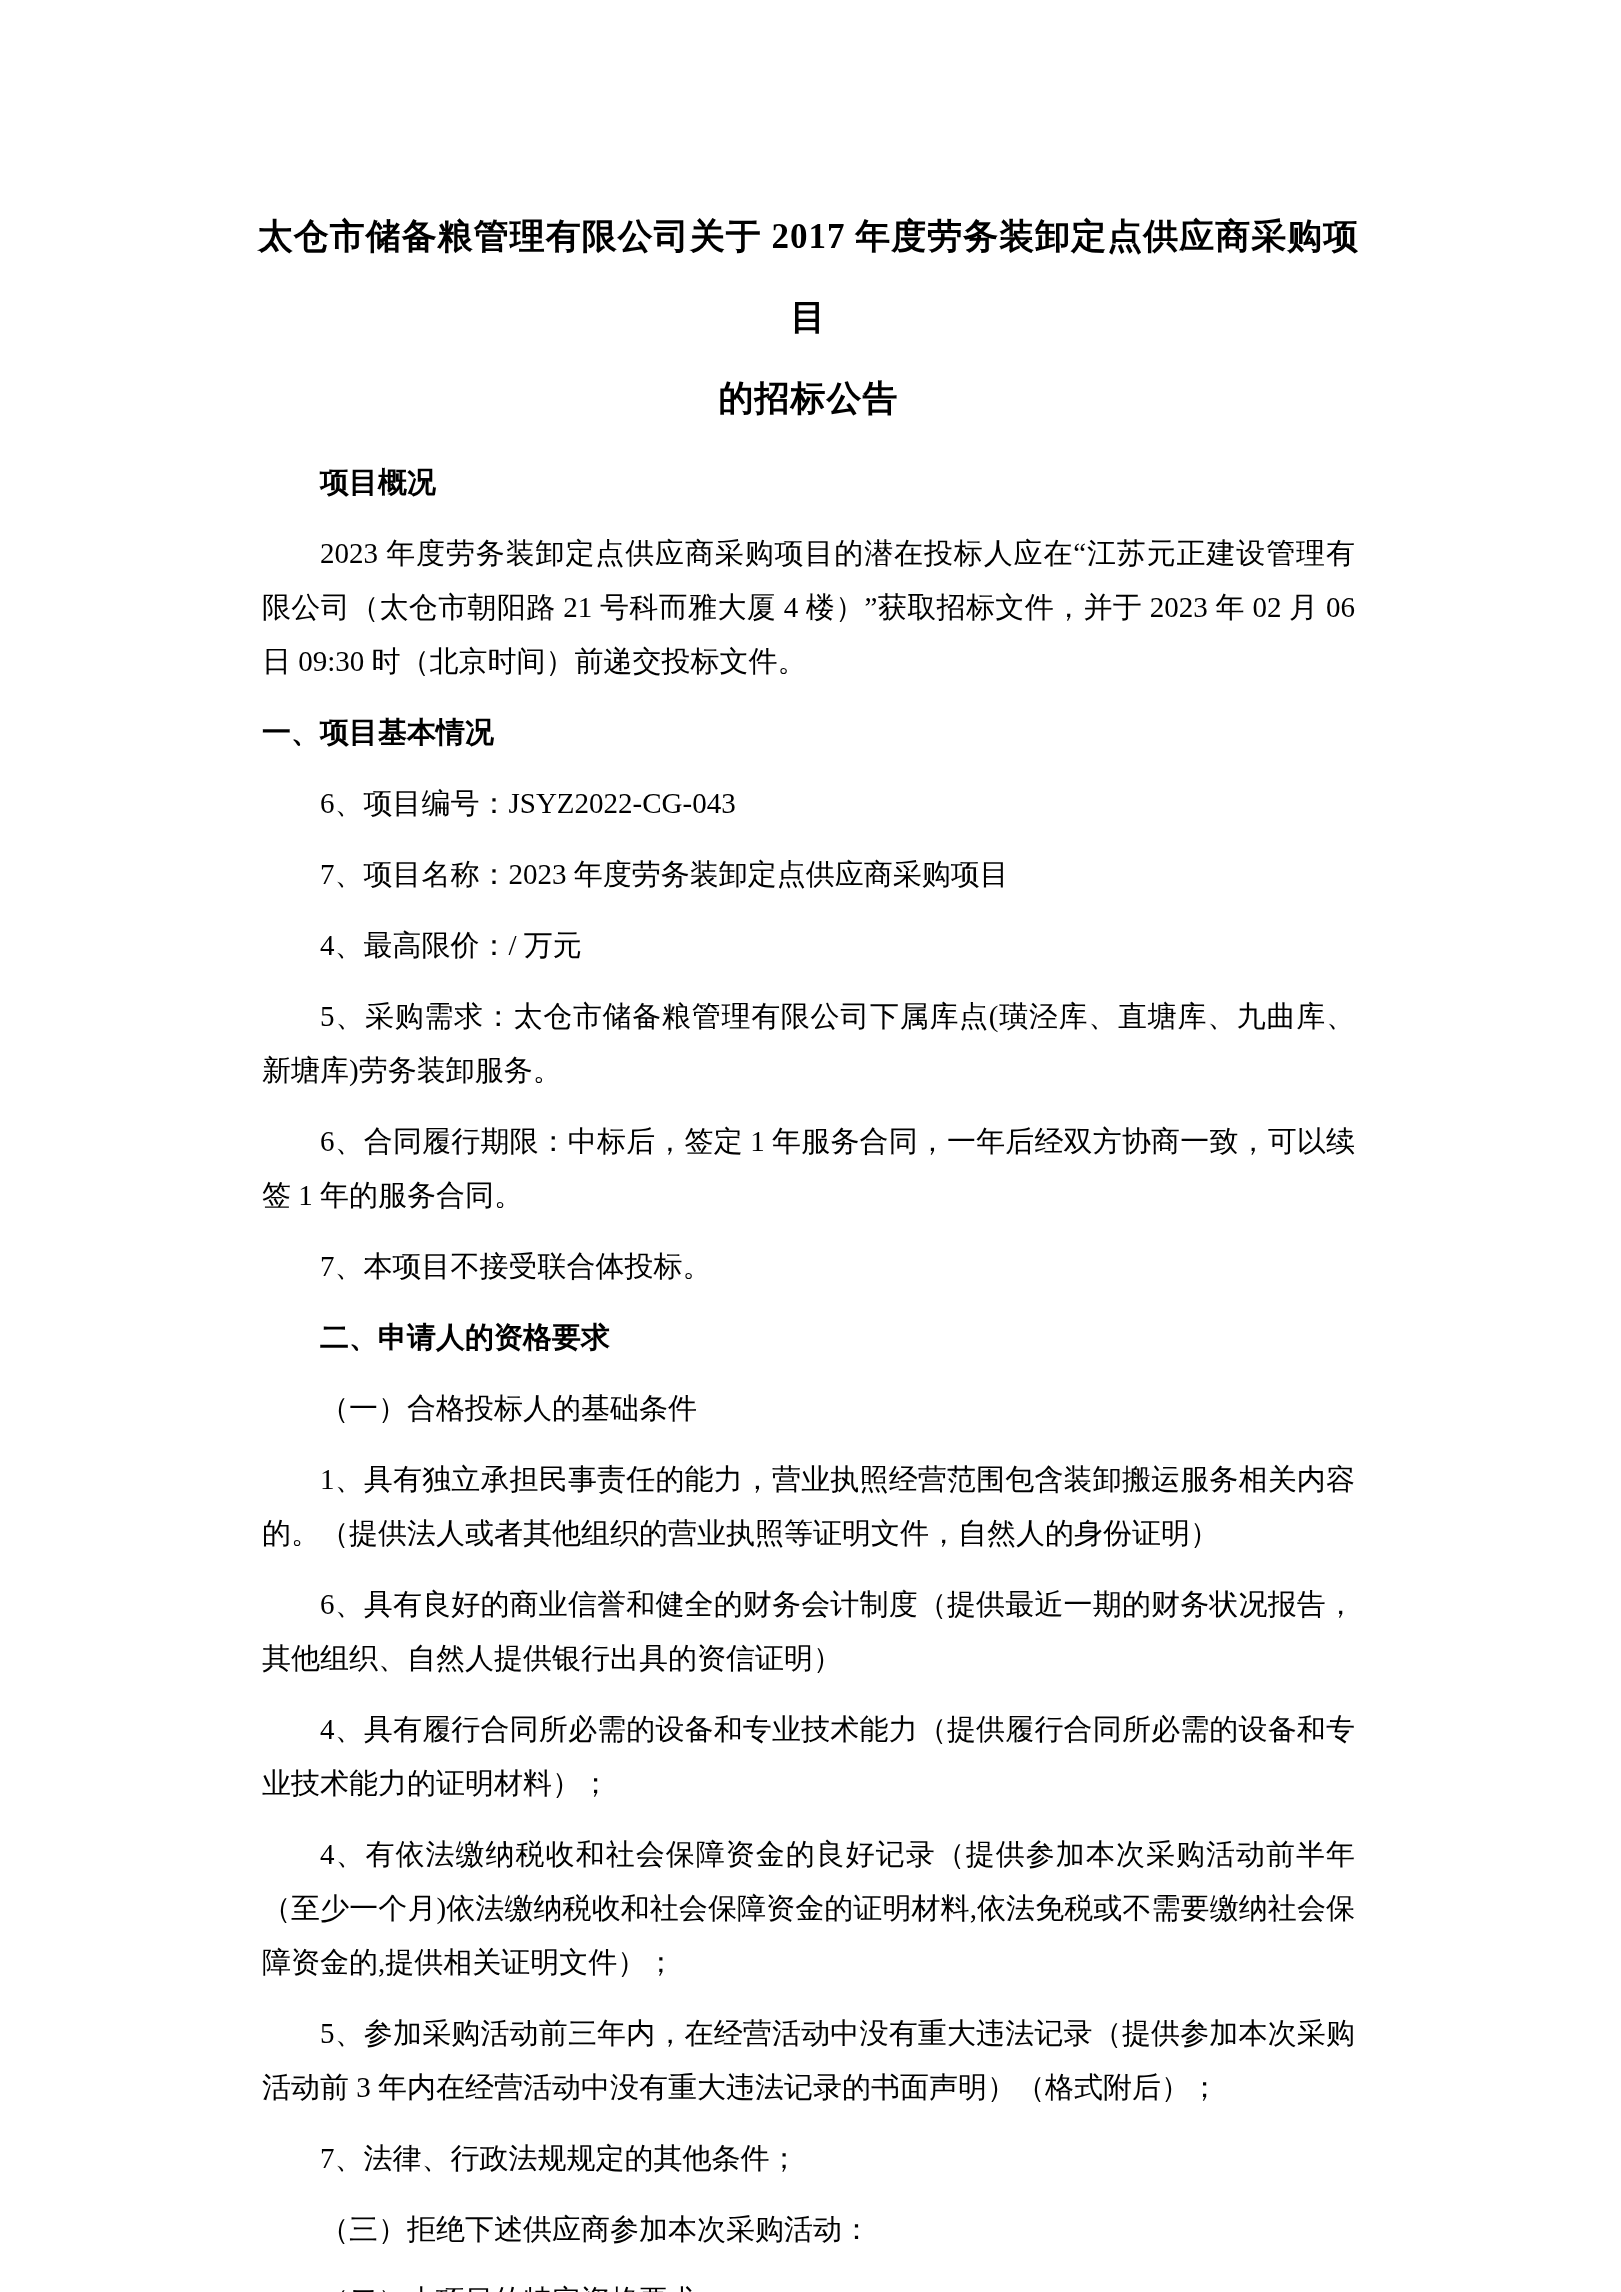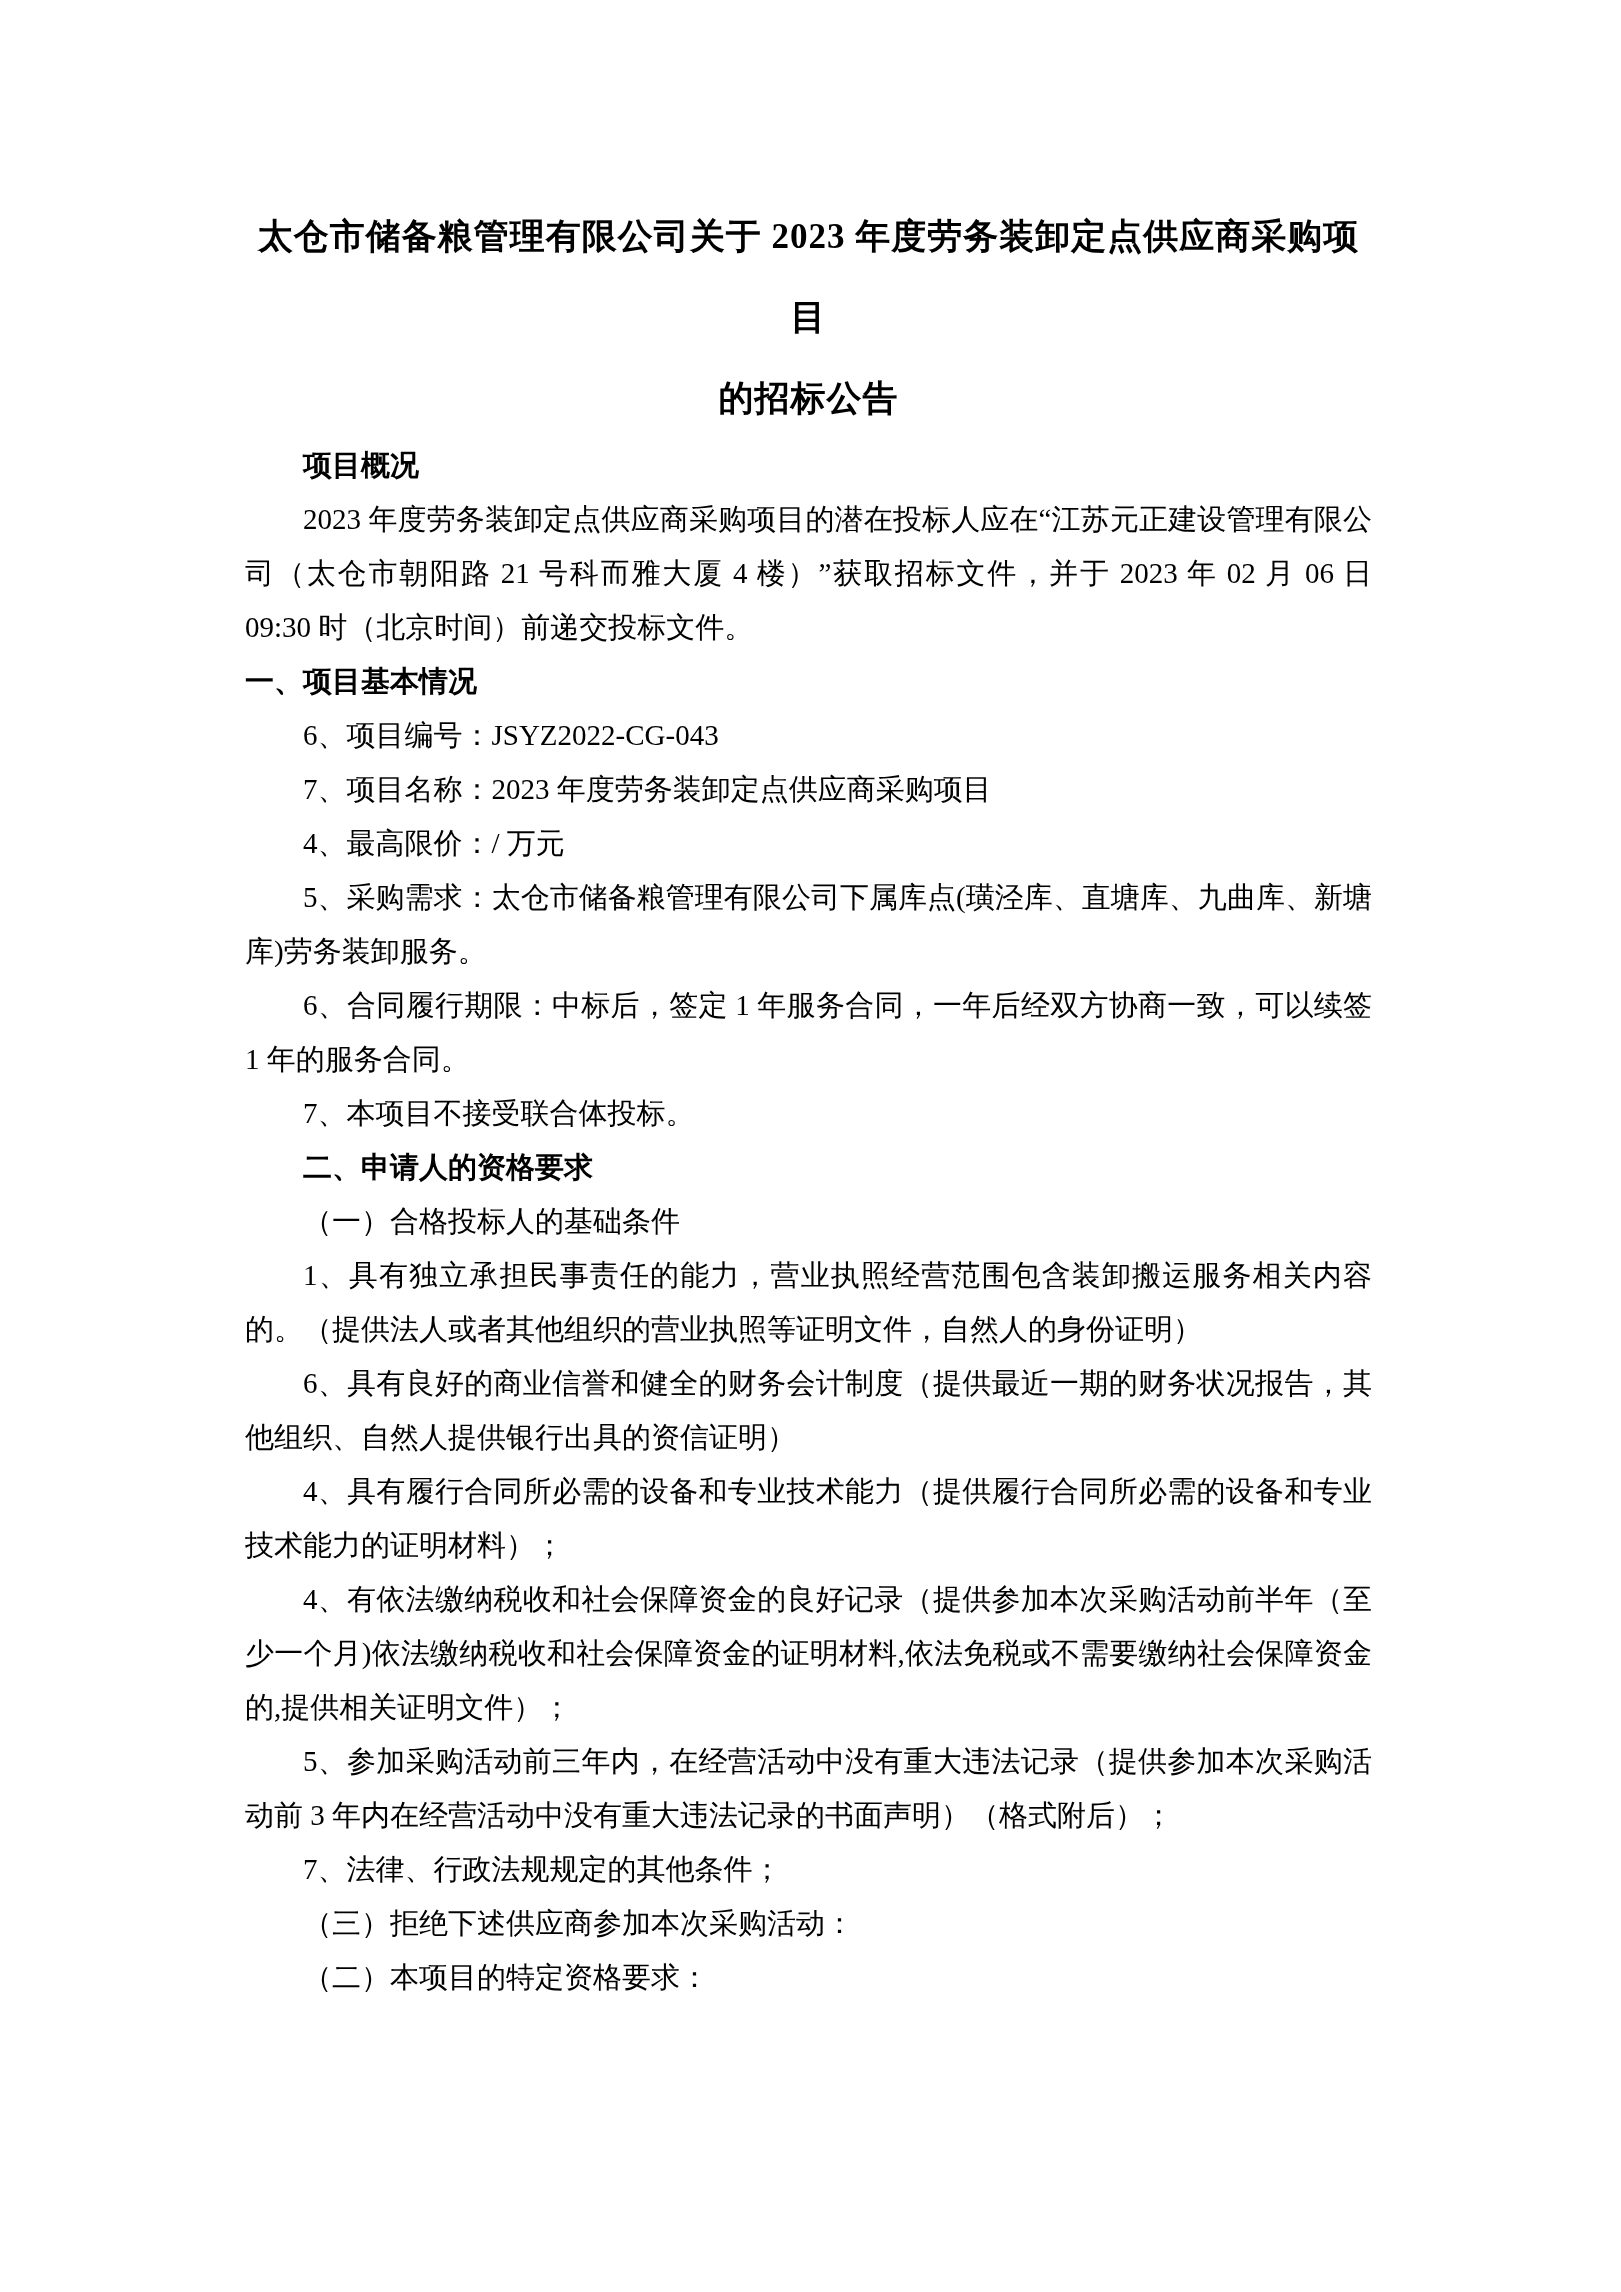--- a/index.html
+++ b/index.html
@@ -36,34 +36,34 @@
   .doc-body {
     position: absolute;
     left: 245px;
     top: 438px;
     width: 1127px;
     font-size: 29px;
     line-height: 54px;
     text-align: justify;
   }
   .doc-body p {
-    margin: 0;
+    margin: 17px;
     padding: 0;
     text-indent: 2em;
   }
   .doc-body p.noindent { text-indent: 0; }
   .doc-body p.bold { font-weight: bold; }
 </style>
 </head>
 <body>
 
 <div class="doc-page">
 
   <div class="doc-title">
-    <div>太仓市储备粮管理有限公司关于 2023 年度劳务装卸定点供应商采购项目</div>
+    <div>太仓市储备粮管理有限公司关于 2017 年度劳务装卸定点供应商采购项目</div>
     <div>的招标公告</div>
   </div>
 
   <div class="doc-body">
     <p class="bold">项目概况</p>
     <p>2023 年度劳务装卸定点供应商采购项目的潜在投标人应在“江苏元正建设管理有限公司（太仓市朝阳路 21 号科而雅大厦 4 楼）”获取招标文件，并于 2023 年 02 月 06 日 09:30 时（北京时间）前递交投标文件。</p>
 
     <p class="bold noindent">一、项目基本情况</p>
     <p>6、项目编号：JSYZ2022-CG-043</p>
     <p>7、项目名称：2023 年度劳务装卸定点供应商采购项目</p>

